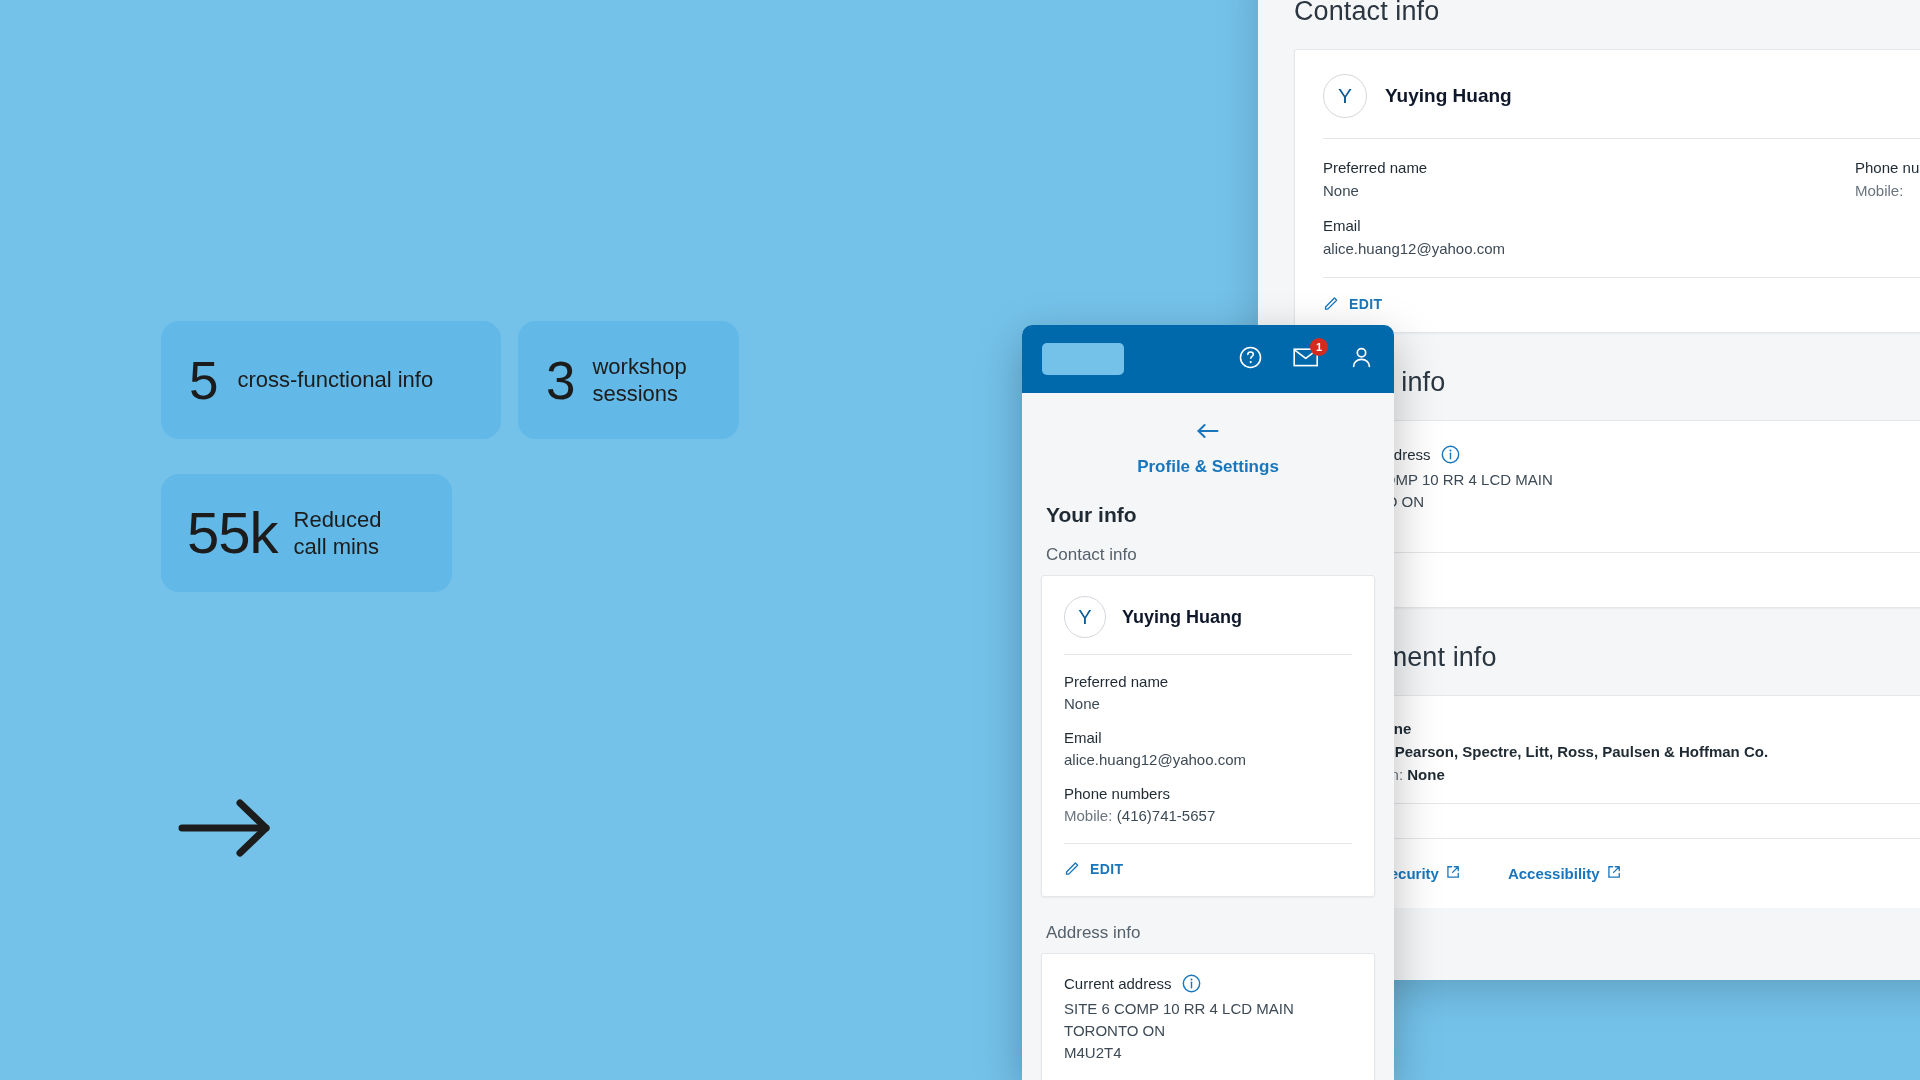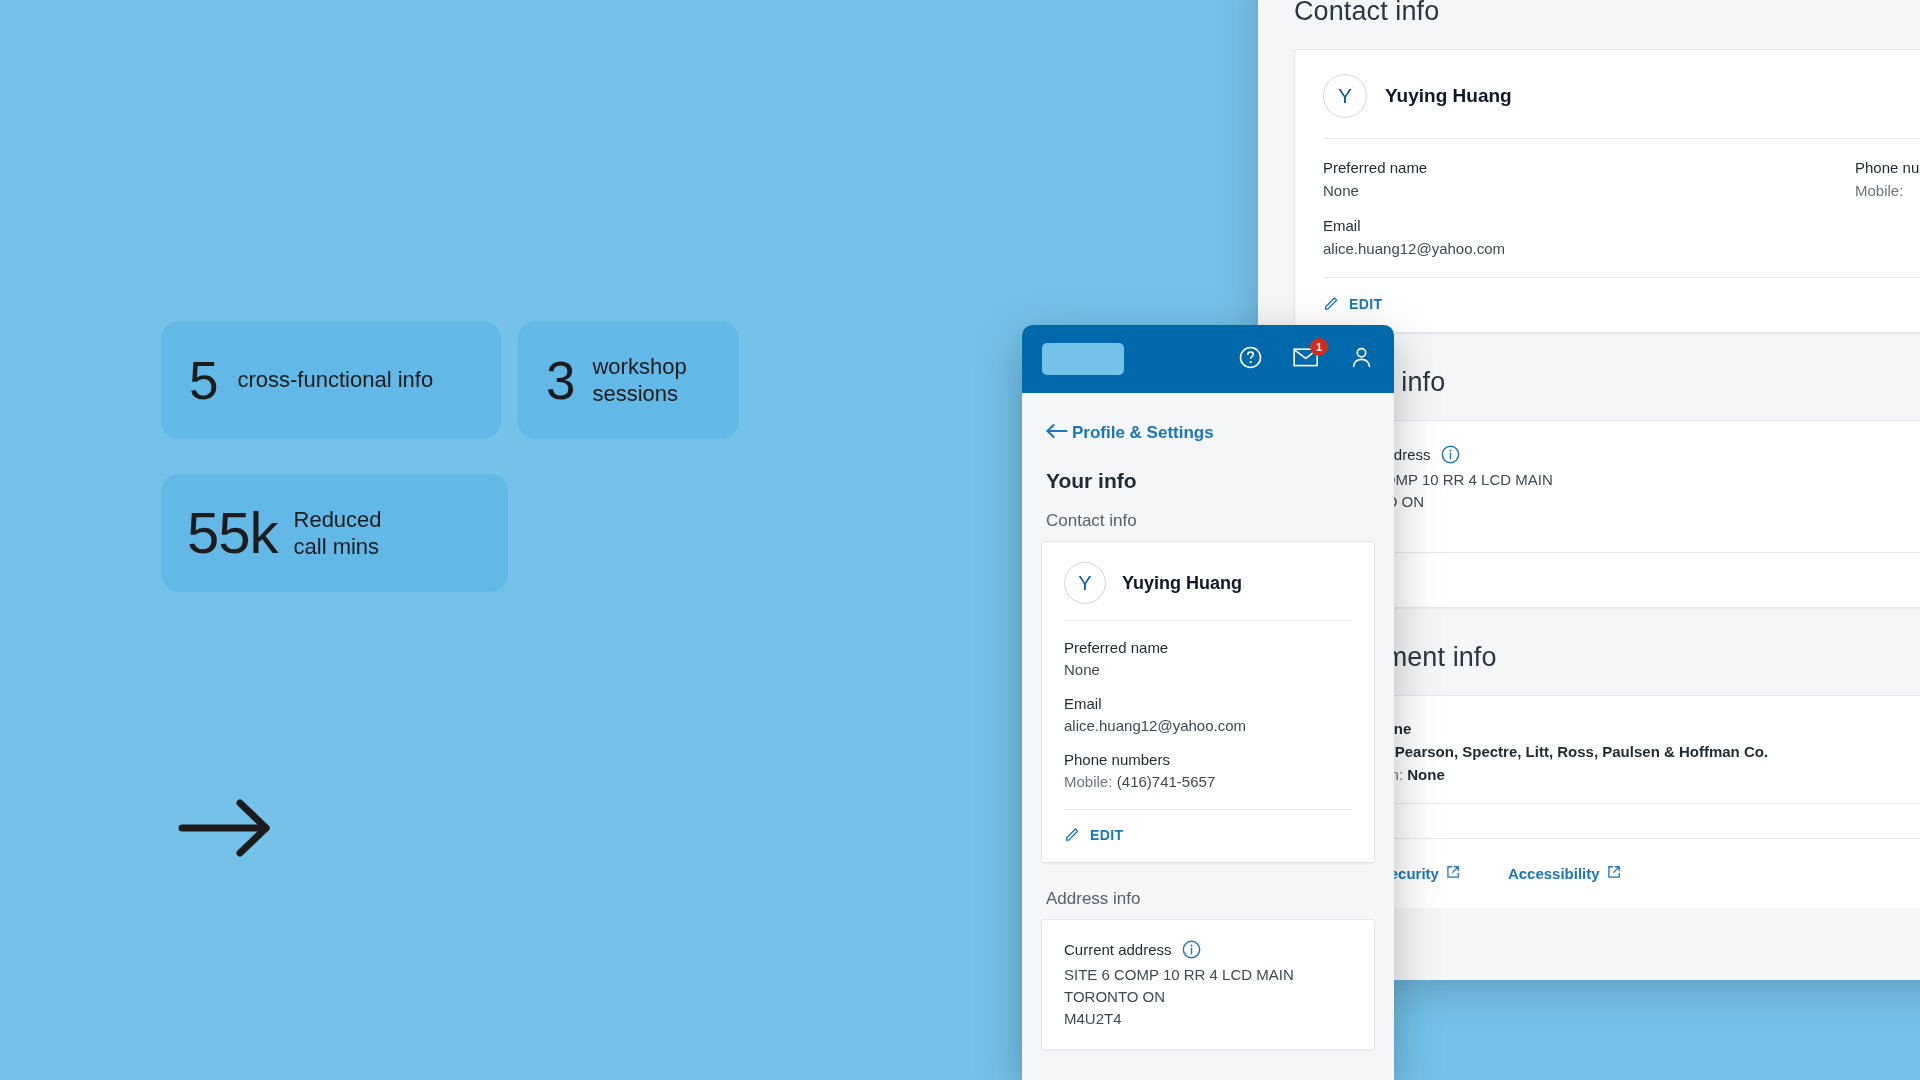--- a/index.html
+++ b/index.html
@@ -31,21 +31,21 @@
   }
   .stat-num {
     font-size: 53px; font-weight: 400; color: #1c1c1c;
     line-height: 1; letter-spacing: -1px;
   }
   .stat-label {
     font-size: 22px; color: #1c1c1c; line-height: 1.25;
   }
   #stat-0 { left: 161px; top: 321px; width: 340px; height: 118px; padding: 0 28px; gap: 20px; }
   #stat-1 { left: 518px; top: 321px; width: 221px; height: 118px; padding: 0 28px; gap: 18px; }
-  #stat-2 { left: 161px; top: 474px; width: 347px; height: 118px; padding: 0 26px; gap: 16px; }
+  #stat-2 { left: 161px; top: 474px; width: 291px; height: 118px; padding: 0 26px; gap: 16px; }
   #stat-2 .stat-num { font-size: 58px; }
 
   .arrow-wrap {
     position: absolute; left: 178px; top: 797px;
     width: 96px; height: 62px;
   }
 
   
   .desktop-panel {
     position: absolute; left: 1258px; top: -40px;
@@ -112,22 +112,23 @@
   .phone-icons { margin-left: auto; display: flex; align-items: center; gap: 30px; }
   .badge {
     position: absolute; top: -8px; right: -9px;
     min-width: 18px; height: 18px; border-radius: 9px;
     background: #d52b1e; color: #fff;
     font-size: 11px; font-weight: 700;
     display: flex; align-items: center; justify-content: center;
     padding: 0 5px;
   }
   .back-row {
-    display: flex; gap: 4px;
+    display: flex; align-items: center; gap: 14px;
     padding: 30px 24px 0 24px;
+    flex-direction: column;
   }
   .back-label { font-size: 17px; font-weight: 700; color: #1976bc; }
   .your-info { font-size: 21px; font-weight: 700; color: #1f2a33; padding: 26px 32px 0 24px; }
   .sub-sec { font-size: 17px; color: #56616b; padding: 18px 24px 10px 24px; }
   .p-card {
     margin: 0 19px; background: #fff;
     border: 1px solid #e4e7ea; border-radius: 3px;
     box-shadow: 0 1px 2px rgba(0,0,0,0.05);
   }
 </style>

